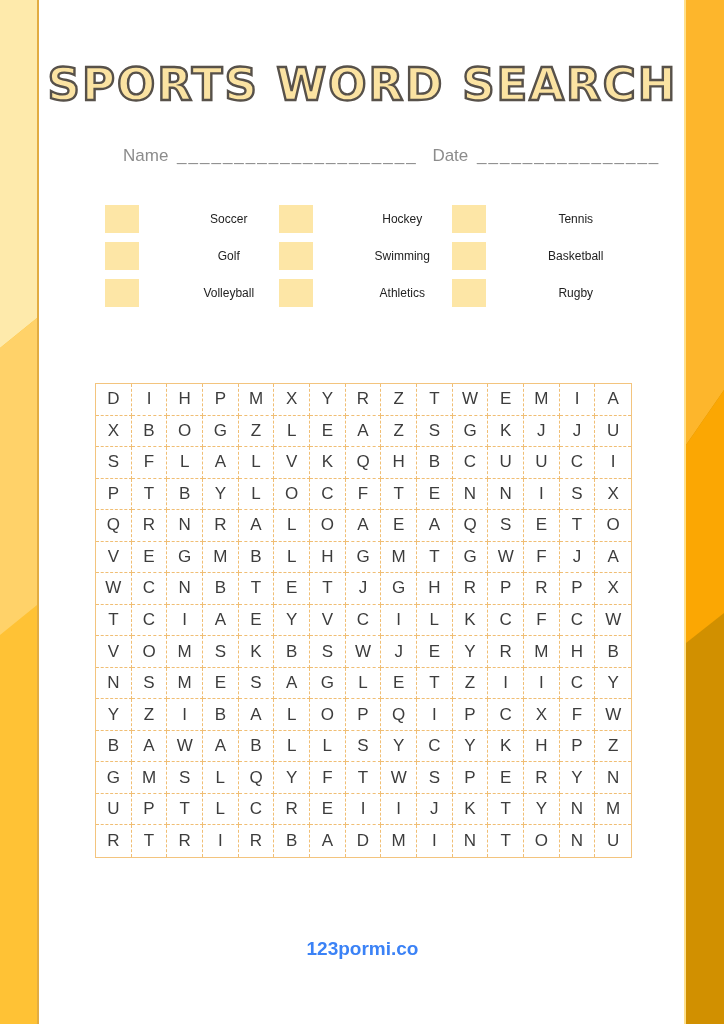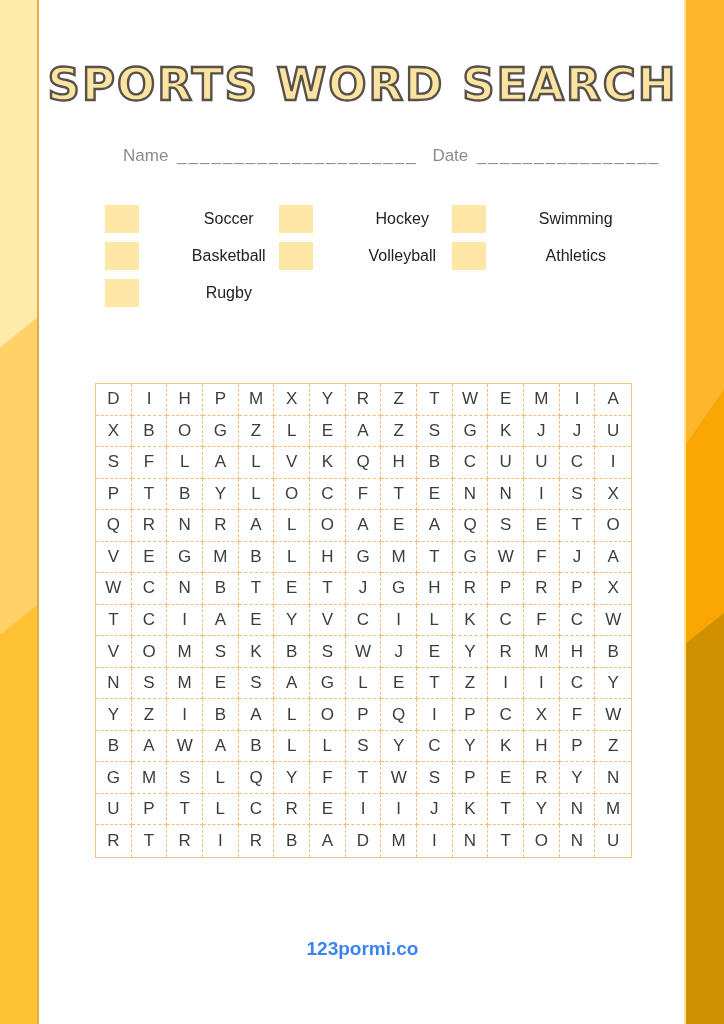--- a/index.html
+++ b/index.html
@@ -42,21 +42,21 @@
   .name-date .lbl{margin-right:4px;}
   .name-date .date-part{margin-left:10px;}
 
   
   .word-list{
     position:absolute;left:105px;top:200px;width:521px;
     display:grid;grid-template-columns:repeat(3,173.5px);grid-auto-rows:37px;
   }
   .word-item{display:flex;align-items:center;}
   .word-square{width:34px;height:28px;background:#FDE6A6;flex:0 0 auto;}
-  .word-label{flex:1;text-align:center;color:#222222;font-size:16px;margin-left:40px;}
+  .word-label{flex:1;text-align:center;color:#222222;font-size:12px;margin-left:40px;}
 
   
   .puzzle-grid{
     position:absolute;left:95px;top:383px;width:537px;height:475px;
     display:grid;grid-template-columns:repeat(15,1fr);grid-template-rows:repeat(15,1fr);
     border:1px solid #F3C47E;background:#ffffff;box-sizing:border-box;
   }
   .cell{
     display:flex;align-items:center;justify-content:center;
     border-right:1px dashed #F0BE74;border-bottom:1px dashed #F0BE74;
@@ -95,20 +95,28 @@
   </div>
 
   <div class="word-list">
       <div class="word-item">
         <span class="word-square"></span>
         <span class="word-label">Soccer</span>
       </div>
       <div class="word-item">
         <span class="word-square"></span>
         <span class="word-label">Hockey</span>
+      </div>
+      <div class="word-item">
+        <span class="word-square"></span>
+        <span class="word-label">Tennis</span>
+      </div>
+      <div class="word-item">
+        <span class="word-square"></span>
+        <span class="word-label">Golf</span>
       </div>
       <div class="word-item">
         <span class="word-square"></span>
         <span class="word-label">Swimming</span>
       </div>
       <div class="word-item">
         <span class="word-square"></span>
         <span class="word-label">Basketball</span>
       </div>
       <div class="word-item">

